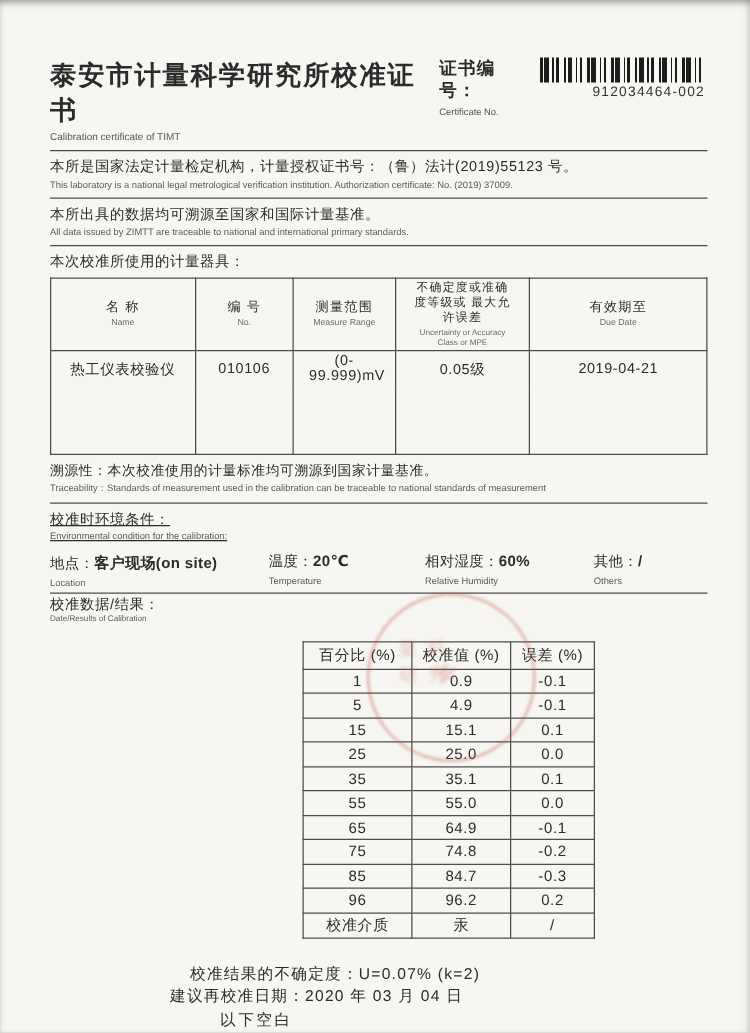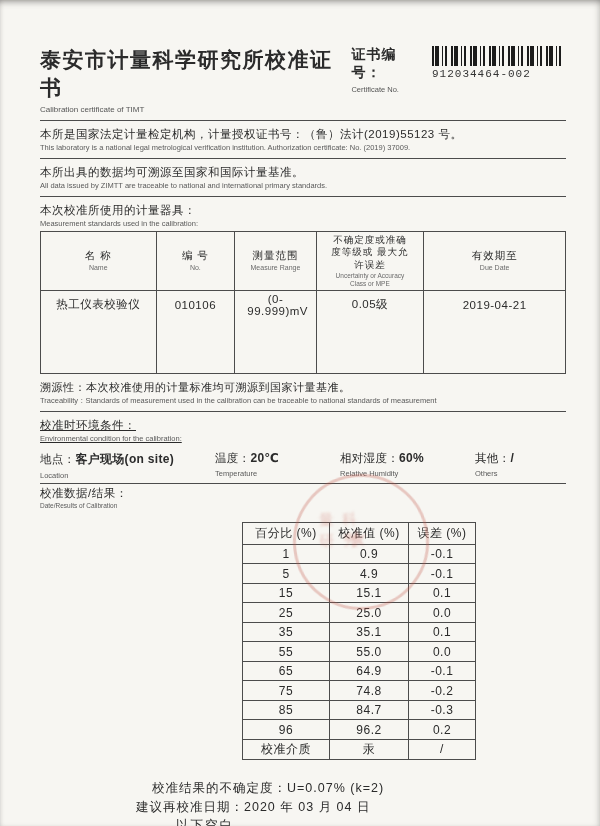--- a/index.html
+++ b/index.html
@@ -30,21 +30,21 @@
   .cert-label-cn{font-size:14px;font-weight:bold;letter-spacing:1px;}
   .cert-label-en{font-size:7.5px;color:#555;margin-top:3px;}
   .barcode{
     width:132px;height:20px;
     background:repeating-linear-gradient(90deg,
       #1c1c1c 0px,#1c1c1c 2px,transparent 2px,transparent 3px,
       #1c1c1c 3px,#1c1c1c 7px,transparent 7px,transparent 10px,
       #1c1c1c 10px,#1c1c1c 11px,transparent 11px,transparent 13px,
       #1c1c1c 13px,#1c1c1c 15px,transparent 15px,transparent 19px);
   }
-  .cert-no{font-size:11px;letter-spacing:1px;text-align:left;margin-top:2px;color:#333;font-family:Liberation Mono, monospace;}
+  .cert-no{font-size:11px;letter-spacing:1px;text-align:right;margin-top:2px;color:#333;}
 
   .stmt{margin:4px 0 6px 0;}
   .stmt .cn{font-size:11.5px;line-height:1.45;letter-spacing:.5px;}
 
   
   table{border-collapse:collapse;}
   .std-table{width:100%;table-layout:fixed;margin-top:3px;}
   .std-table th,.std-table td{border-left:1px solid #4c4c4c;border-right:1px solid #4c4c4c;padding:2px 12px;text-align:center;vertical-align:middle;font-weight:normal;}
   .std-table thead th{border-top:1.6px solid #4c4c4c;border-bottom:1px solid #4c4c4c;height:46px;}
   .std-table .h-cn{font-size:10.5px;letter-spacing:1px;line-height:1.3;}
@@ -138,21 +138,20 @@
 
   <div class="stmt">
     <div class="cn">本所出具的数据均可溯源至国家和国际计量基准。</div>
     <div class="en">All data issued by ZIMTT are traceable to national and international primary standards.</div>
   </div>
 
   <hr class="hr">
 
   <div class="stmt" style="margin-bottom:2px;">
     <div class="cn sec-title-cn">本次校准所使用的计量器具：</div>
-    <div class="en">Measurement standards used in the calibration:</div>
   </div>
 
   <table class="std-table">
     <colgroup>
       <col style="width:22%">
         <col style="width:15%">
         <col style="width:15.5%">
         <col style="width:20.5%">
         <col style="width:27%">
     </colgroup>

